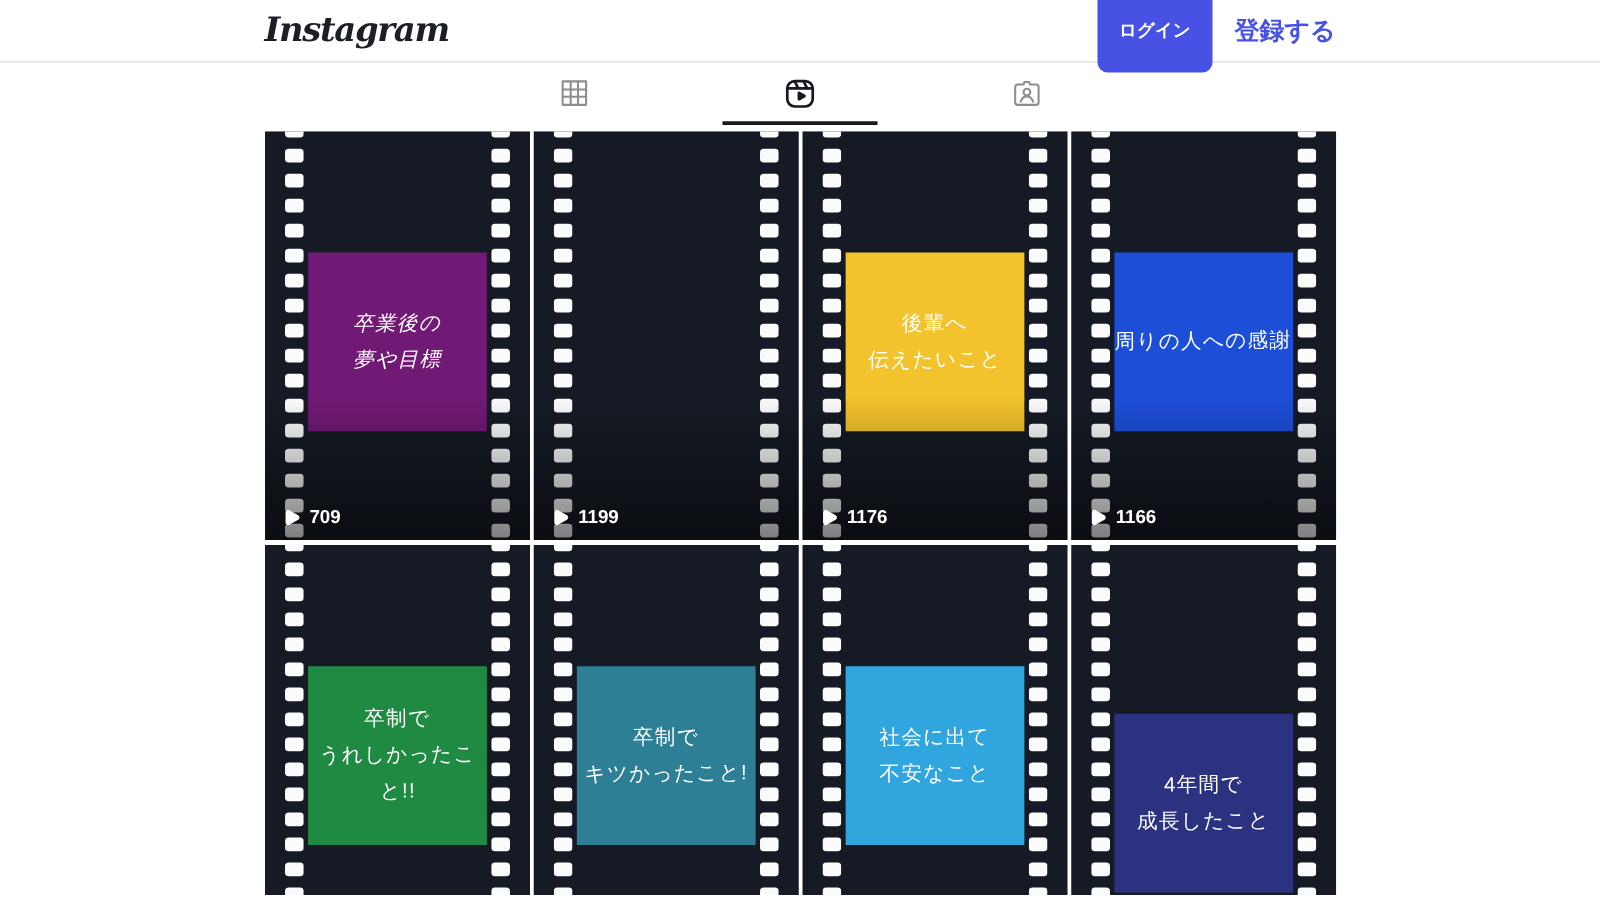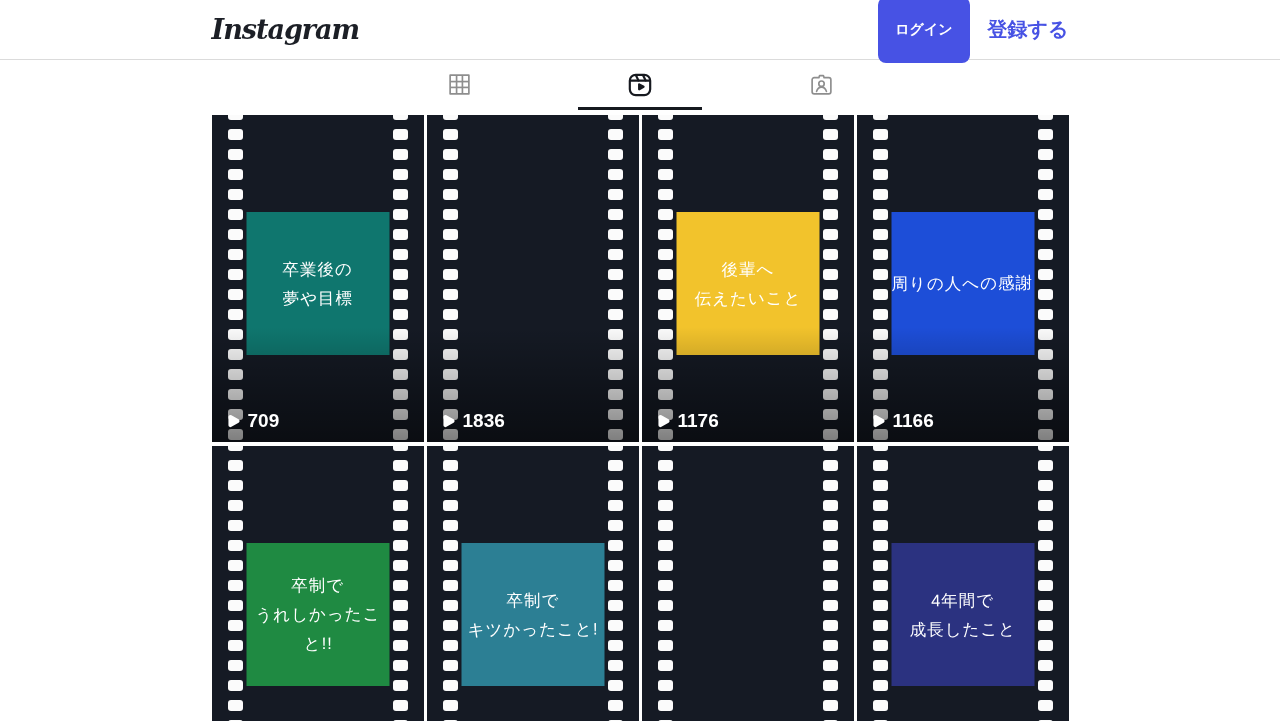--- a/index.html
+++ b/index.html
@@ -1,20 +1,20 @@
 <!DOCTYPE html>
 <html><head>
 <meta charset="utf-8">
 <style>
   * { margin:0; padding:0; box-sizing:border-box; }
   html,body { width:1280px; height:721px; overflow:hidden; background:#fff;
     font-family:"Liberation Sans", sans-serif; }
 
   
-  .header { height:60px; border-bottom:1px solid #dbdbdb; background:#fff; }
+  .header { height:50px; border-bottom:1px solid #dbdbdb; background:#fff; }
   .header-inner { width:857px; margin:0 auto; height:100%; display:flex;
     align-items:center; justify-content:space-between; }
   .logo { font-family:"DejaVu Serif", serif; font-style:italic; font-weight:600;
     font-size:27px; color:#1c1f26; letter-spacing:-1px; cursor:pointer; }
   .header-actions { display:flex; align-items:center; gap:18px; }
   .login-btn { border:none; border-radius:8px; padding:24px 17px; color:#fff;
     font-size:14px; font-weight:700; cursor:pointer; }
   .signup-link { font-size:20px; font-weight:700; text-decoration:none; cursor:pointer; }
 
   
@@ -37,21 +37,21 @@
   .perf { flex:0 0 11px; width:15px; background:#fbfbfb; border-radius:3px; }
   .square { position:absolute; top:97px; left:50%; transform:translateX(-50%);
     width:143px; height:143px; display:flex; align-items:center;
     justify-content:center; text-align:center; }
   .title { color:#fff; font-size:16.5px; line-height:1.75; white-space:pre-line;
     font-weight:500; letter-spacing:1px; transform:rotate(-0.5deg); }
   .fade { position:absolute; left:0; right:0; bottom:0; height:115px;
     background:linear-gradient(to top, rgba(0,0,0,0.5), rgba(0,0,0,0)); }
   .views { position:absolute; left:15px; bottom:10px; display:flex;
     align-items:center; gap:7px; color:#fff; }
-  .views-count { font-size:19px; font-weight:700; }
+  .views-count { font-size:15px; font-weight:700; }
 </style>
 </head>
 <body>
 
 <div class="header">
   <div class="header-inner">
     <div class="logo">Instagram</div>
     <div class="header-actions">
       <button class="login-btn" style="background: rgb(71, 82, 228);">ログイン</button>
       <a class="signup-link" style="color: rgb(71, 82, 228);">登録する</a>
@@ -127,21 +127,21 @@
         <div class="perf"></div>
         <div class="perf"></div>
         <div class="perf"></div>
         <div class="perf"></div>
         <div class="perf"></div>
         <div class="perf"></div>
         <div class="perf"></div>
         <div class="perf"></div>
         <div class="perf"></div>
       </div>
-    <div class="square" style="background: #0f766e;">
+    <div class="square" style="background: #701a75; font-style: italic;">
       <div class="title">卒業後の
 夢や目標</div>
     </div>
     <div class="fade"></div>
     <div class="views">
       <span style="display:flex">
         <svg width="14" height="14" viewBox="0 0 24 24">
           <path fill="#fff" d="M5.9 22.5c-.6 0-1.2-.16-1.72-.46A3.45 3.45 0 0 1 2.46 19V5a3.45 3.45 0 0 1 5.16-3l12.23 7.06a3.44 3.44 0 0 1 0 5.97L7.62 22.04c-.53.3-1.12.46-1.72.46Z"></path>
         </svg>
       </span>
@@ -188,21 +188,21 @@
         <div class="perf"></div>
         <div class="perf"></div>
       </div>
     <div class="fade"></div>
     <div class="views">
       <span style="display:flex">
         <svg width="14" height="14" viewBox="0 0 24 24">
           <path fill="#fff" d="M5.9 22.5c-.6 0-1.2-.16-1.72-.46A3.45 3.45 0 0 1 2.46 19V5a3.45 3.45 0 0 1 5.16-3l12.23 7.06a3.44 3.44 0 0 1 0 5.97L7.62 22.04c-.53.3-1.12.46-1.72.46Z"></path>
         </svg>
       </span>
-      <span class="views-count">1836</span>
+      <span class="views-count">1199</span>
     </div>
   </div>
 
   <div class="tile" style="background: rgb(21, 26, 36);">
     <div class="perf-col left">
         <div class="perf"></div>
         <div class="perf"></div>
         <div class="perf"></div>
         <div class="perf"></div>
         <div class="perf"></div>
@@ -418,57 +418,61 @@
         <div class="perf"></div>
         <div class="perf"></div>
         <div class="perf"></div>
         <div class="perf"></div>
         <div class="perf"></div>
         <div class="perf"></div>
         <div class="perf"></div>
         <div class="perf"></div>
         <div class="perf"></div>
       </div>
-
-  </div>
-
-  <div class="tile" style="background: rgb(21, 26, 36);">
-    <div class="perf-col left">
-        <div class="perf"></div>
-        <div class="perf"></div>
-        <div class="perf"></div>
-        <div class="perf"></div>
-        <div class="perf"></div>
-        <div class="perf"></div>
-        <div class="perf"></div>
-        <div class="perf"></div>
-        <div class="perf"></div>
-        <div class="perf"></div>
-        <div class="perf"></div>
-        <div class="perf"></div>
-        <div class="perf"></div>
-        <div class="perf"></div>
-        <div class="perf"></div>
-      </div>
-    <div class="perf-col right">
-        <div class="perf"></div>
-        <div class="perf"></div>
-        <div class="perf"></div>
-        <div class="perf"></div>
-        <div class="perf"></div>
-        <div class="perf"></div>
-        <div class="perf"></div>
-        <div class="perf"></div>
-        <div class="perf"></div>
-        <div class="perf"></div>
-        <div class="perf"></div>
-        <div class="perf"></div>
-        <div class="perf"></div>
-        <div class="perf"></div>
-        <div class="perf"></div>
-      </div>
-    <div class="square" style="background: rgb(43, 50, 128);">
+    <div class="square" style="background: rgb(48, 165, 222);">
+      <div class="title">社会に出て
+不安なこと</div>
+    </div>
+
+  </div>
+
+  <div class="tile" style="background: rgb(21, 26, 36);">
+    <div class="perf-col left">
+        <div class="perf"></div>
+        <div class="perf"></div>
+        <div class="perf"></div>
+        <div class="perf"></div>
+        <div class="perf"></div>
+        <div class="perf"></div>
+        <div class="perf"></div>
+        <div class="perf"></div>
+        <div class="perf"></div>
+        <div class="perf"></div>
+        <div class="perf"></div>
+        <div class="perf"></div>
+        <div class="perf"></div>
+        <div class="perf"></div>
+        <div class="perf"></div>
+      </div>
+    <div class="perf-col right">
+        <div class="perf"></div>
+        <div class="perf"></div>
+        <div class="perf"></div>
+        <div class="perf"></div>
+        <div class="perf"></div>
+        <div class="perf"></div>
+        <div class="perf"></div>
+        <div class="perf"></div>
+        <div class="perf"></div>
+        <div class="perf"></div>
+        <div class="perf"></div>
+        <div class="perf"></div>
+        <div class="perf"></div>
+        <div class="perf"></div>
+        <div class="perf"></div>
+      </div>
+    <div class="square" style="background: rgb(43, 50, 128); margin-top: 38px;">
       <div class="title">4年間で
 成長したこと</div>
     </div>
 
   </div>
 </div>
 
 </body></html>

